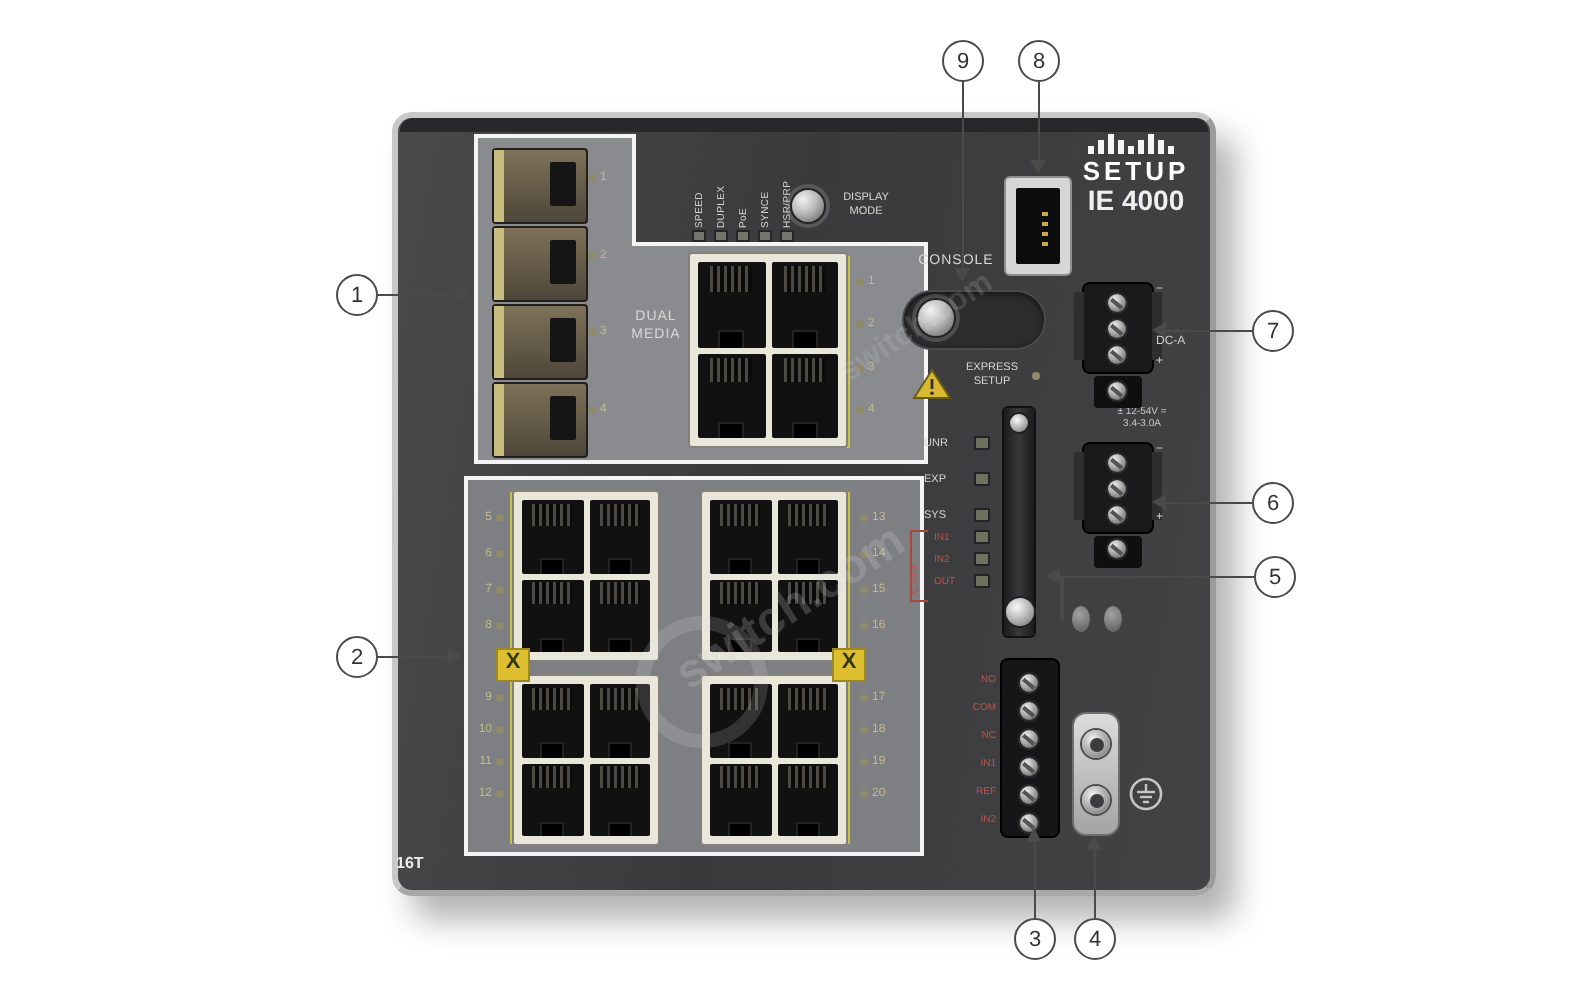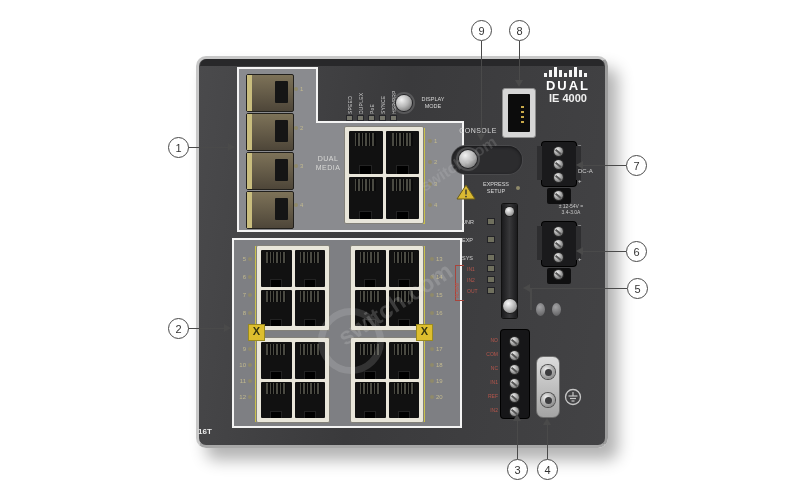--- a/index.html
+++ b/index.html
@@ -320,22 +320,22 @@
     <div class="bar" style="height:4px;"></div>
       <div class="bar" style="height:7px;"></div>
       <div class="bar" style="height:10px;"></div>
     <div class="bar" style="height:7px;"></div>
       <div class="bar" style="height:4px;"></div>
       <div class="bar" style="height:7px;"></div>
     <div class="bar" style="height:10px;"></div>
       <div class="bar" style="height:7px;"></div>
       <div class="bar" style="height:4px;"></div>
   </div>
-  <div class="brandtxt" style="left:540px;top:79px;width:56px;font-size:13px;font-weight:bold;letter-spacing:2px;">DUAL</div>
-  <div class="brandtxt" style="left:540px;top:93px;width:56px;font-size:11px;font-weight:bold;color:#f0f0f0;">IE 4000</div>
+  <div class="brandtxt" style="left:540px;top:79px;width:56px;font-size:13px;font-weight:bold;letter-spacing:2px;">SETUP</div>
+  <div class="brandtxt" style="left:540px;top:93px;width:56px;font-size:14px;font-weight:bold;color:#f0f0f0;">IE 4000</div>
 
   <div class="cport"></div>
   <div class="cjack"></div>
   <div class="cpins"></div>
   <div class="tinytext" style="left:456px;top:127px;width:44px;font-size:7px;letter-spacing:0.5px;">CONSOLE</div>
 
   <div class="recess"></div>
   <div class="silverbtn" style="left:459px;top:150px;width:18px;height:18px;"></div>
   <svg class="abs" style="left:456px;top:183px;z-index:5;" width="20" height="18" viewBox="0 0 20 18">
     <polygon points="10,2 19,16 1,16" fill="#d9b832" stroke="#6a5c16" stroke-width="1"></polygon>

